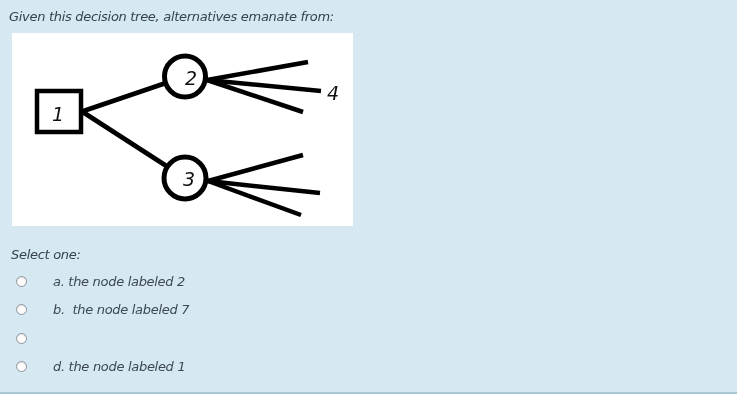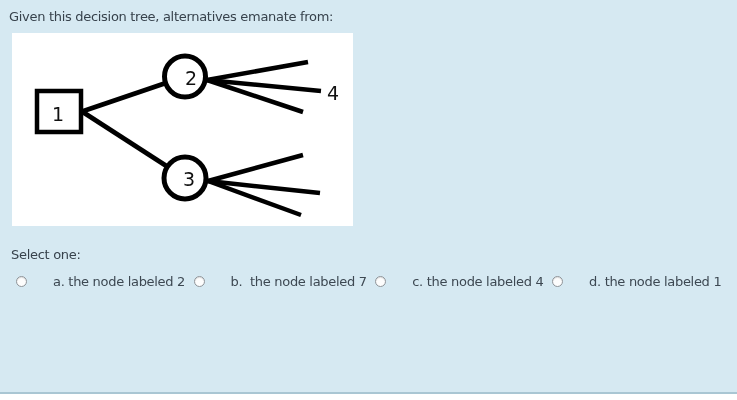--- a/index.html
+++ b/index.html
@@ -8,20 +8,21 @@
     background: #ffffff;
     font-family: "DejaVu Sans", "Liberation Sans", sans-serif;
     overflow: hidden;
   }
   .panel {
     position: absolute;
     left: 0; top: 0;
     width: 737px; height: 394px;
     background: #d6e9f2;
     border-bottom: 2px solid #a9c6d3;
+    font-style: italic;
   }
   .question-text {
     position: absolute;
     left: 9px; top: 9px;
     font-size: 13px;
     letter-spacing: -0.3px;
     color: #37424c;
   }
   .image-box {
     position: absolute;
@@ -34,20 +35,21 @@
     position: absolute;
     left: 11px; top: 247px;
     font-size: 13px;
     letter-spacing: -0.3px;
     color: #37424c;
   }
   .options {
     position: absolute;
     left: 16px; top: 271px;
     display: flex;
+    flex-direction: column;
     gap: 8.5px;
   }
   .option-row {
     display: flex;
     align-items: center;
     height: 20px;
     cursor: default;
   }
   .radio {
     width: 11px; height: 11px;
@@ -111,21 +113,20 @@
       <span class="option-label">a. the node labeled 2</span>
     </div>
 
     <div class="option-row">
       <span class="radio"></span>
       <span class="option-label">b.  the node labeled 7</span>
     </div>
 
     <div class="option-row">
       <span class="radio"></span>
-      <span class="option-label">c. the node labeled 4</span>
     </div>
 
     <div class="option-row">
       <span class="radio"></span>
       <span class="option-label">d. the node labeled 1</span>
     </div>
 
   </div>
 </div>
 

